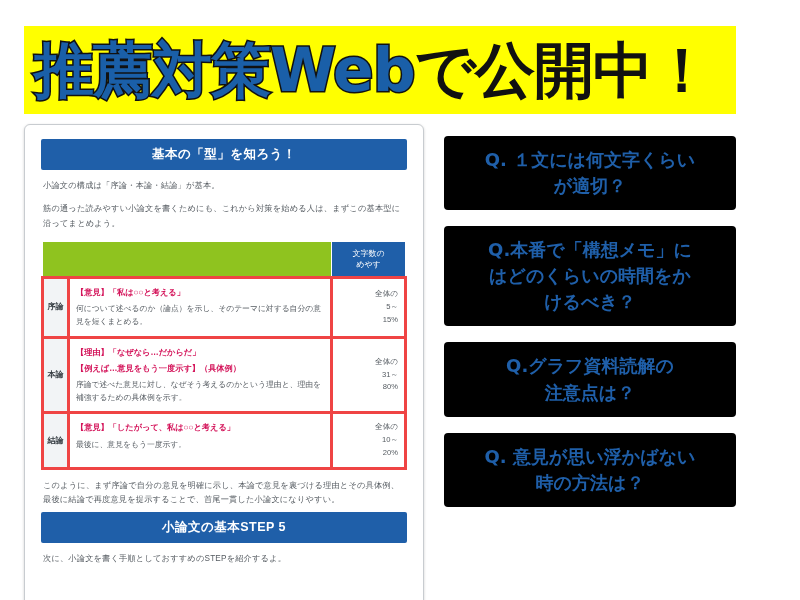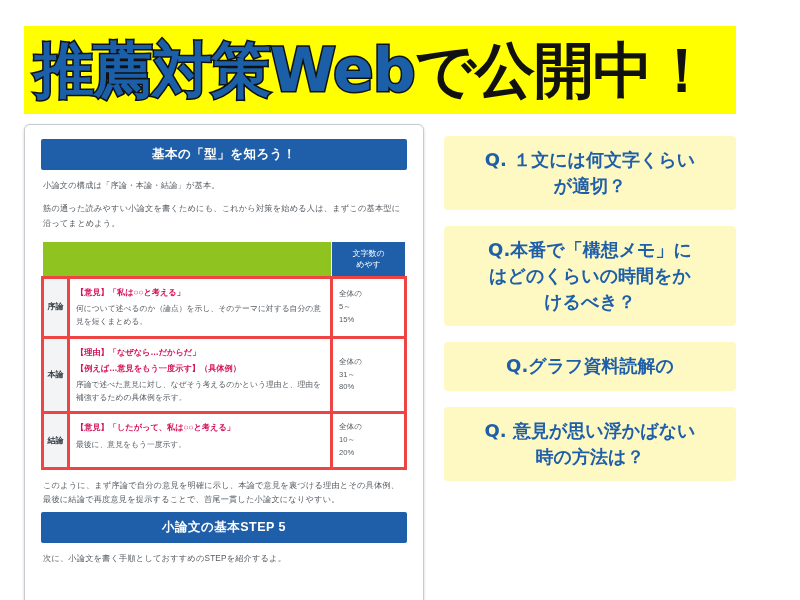--- a/index.html
+++ b/index.html
@@ -131,36 +131,36 @@
     font-weight: bold;
     line-height: 1.6;
     margin: 0 0 3px 0;
   }
   .cell-text {
     color: #555b61;
     font-size: 7.8px;
     line-height: 1.7;
   }
   #type-table td.count-cell {
-    text-align: left;
+    text-align: right;
     color: #555b61;
     font-size: 7.6px;
     line-height: 1.7;
     vertical-align: middle;
   }
 
   
   #question-list {
     position: absolute;
     left: 444px;
     top: 136px;
     width: 292px;
   }
   .q-card {
-    background: #fef9c3;
+    background: #000000;
     color: #1f5fa9;
     font-weight: bold;
     font-size: 18px;
     line-height: 1.45;
     text-align: center;
     border-radius: 4px;
     padding: 11px 10px;
     margin-bottom: 16px;
     box-sizing: border-box;
     font-family: "DejaVu Sans", "Liberation Sans", sans-serif;
@@ -249,18 +249,19 @@
     <div>Q. １文には何文字くらい</div>
     <div>が適切？</div>
   </div>
   <div class="q-card">
     <div>Q.本番で「構想メモ」に</div>
     <div>はどのくらいの時間をか</div>
     <div>けるべき？</div>
   </div>
   <div class="q-card">
     <div>Q.グラフ資料読解の</div>
+    <div>注意点は？</div>
   </div>
   <div class="q-card">
     <div>Q. 意見が思い浮かばない</div>
     <div>時の方法は？</div>
   </div>
 </div>
 
 </body></html>

